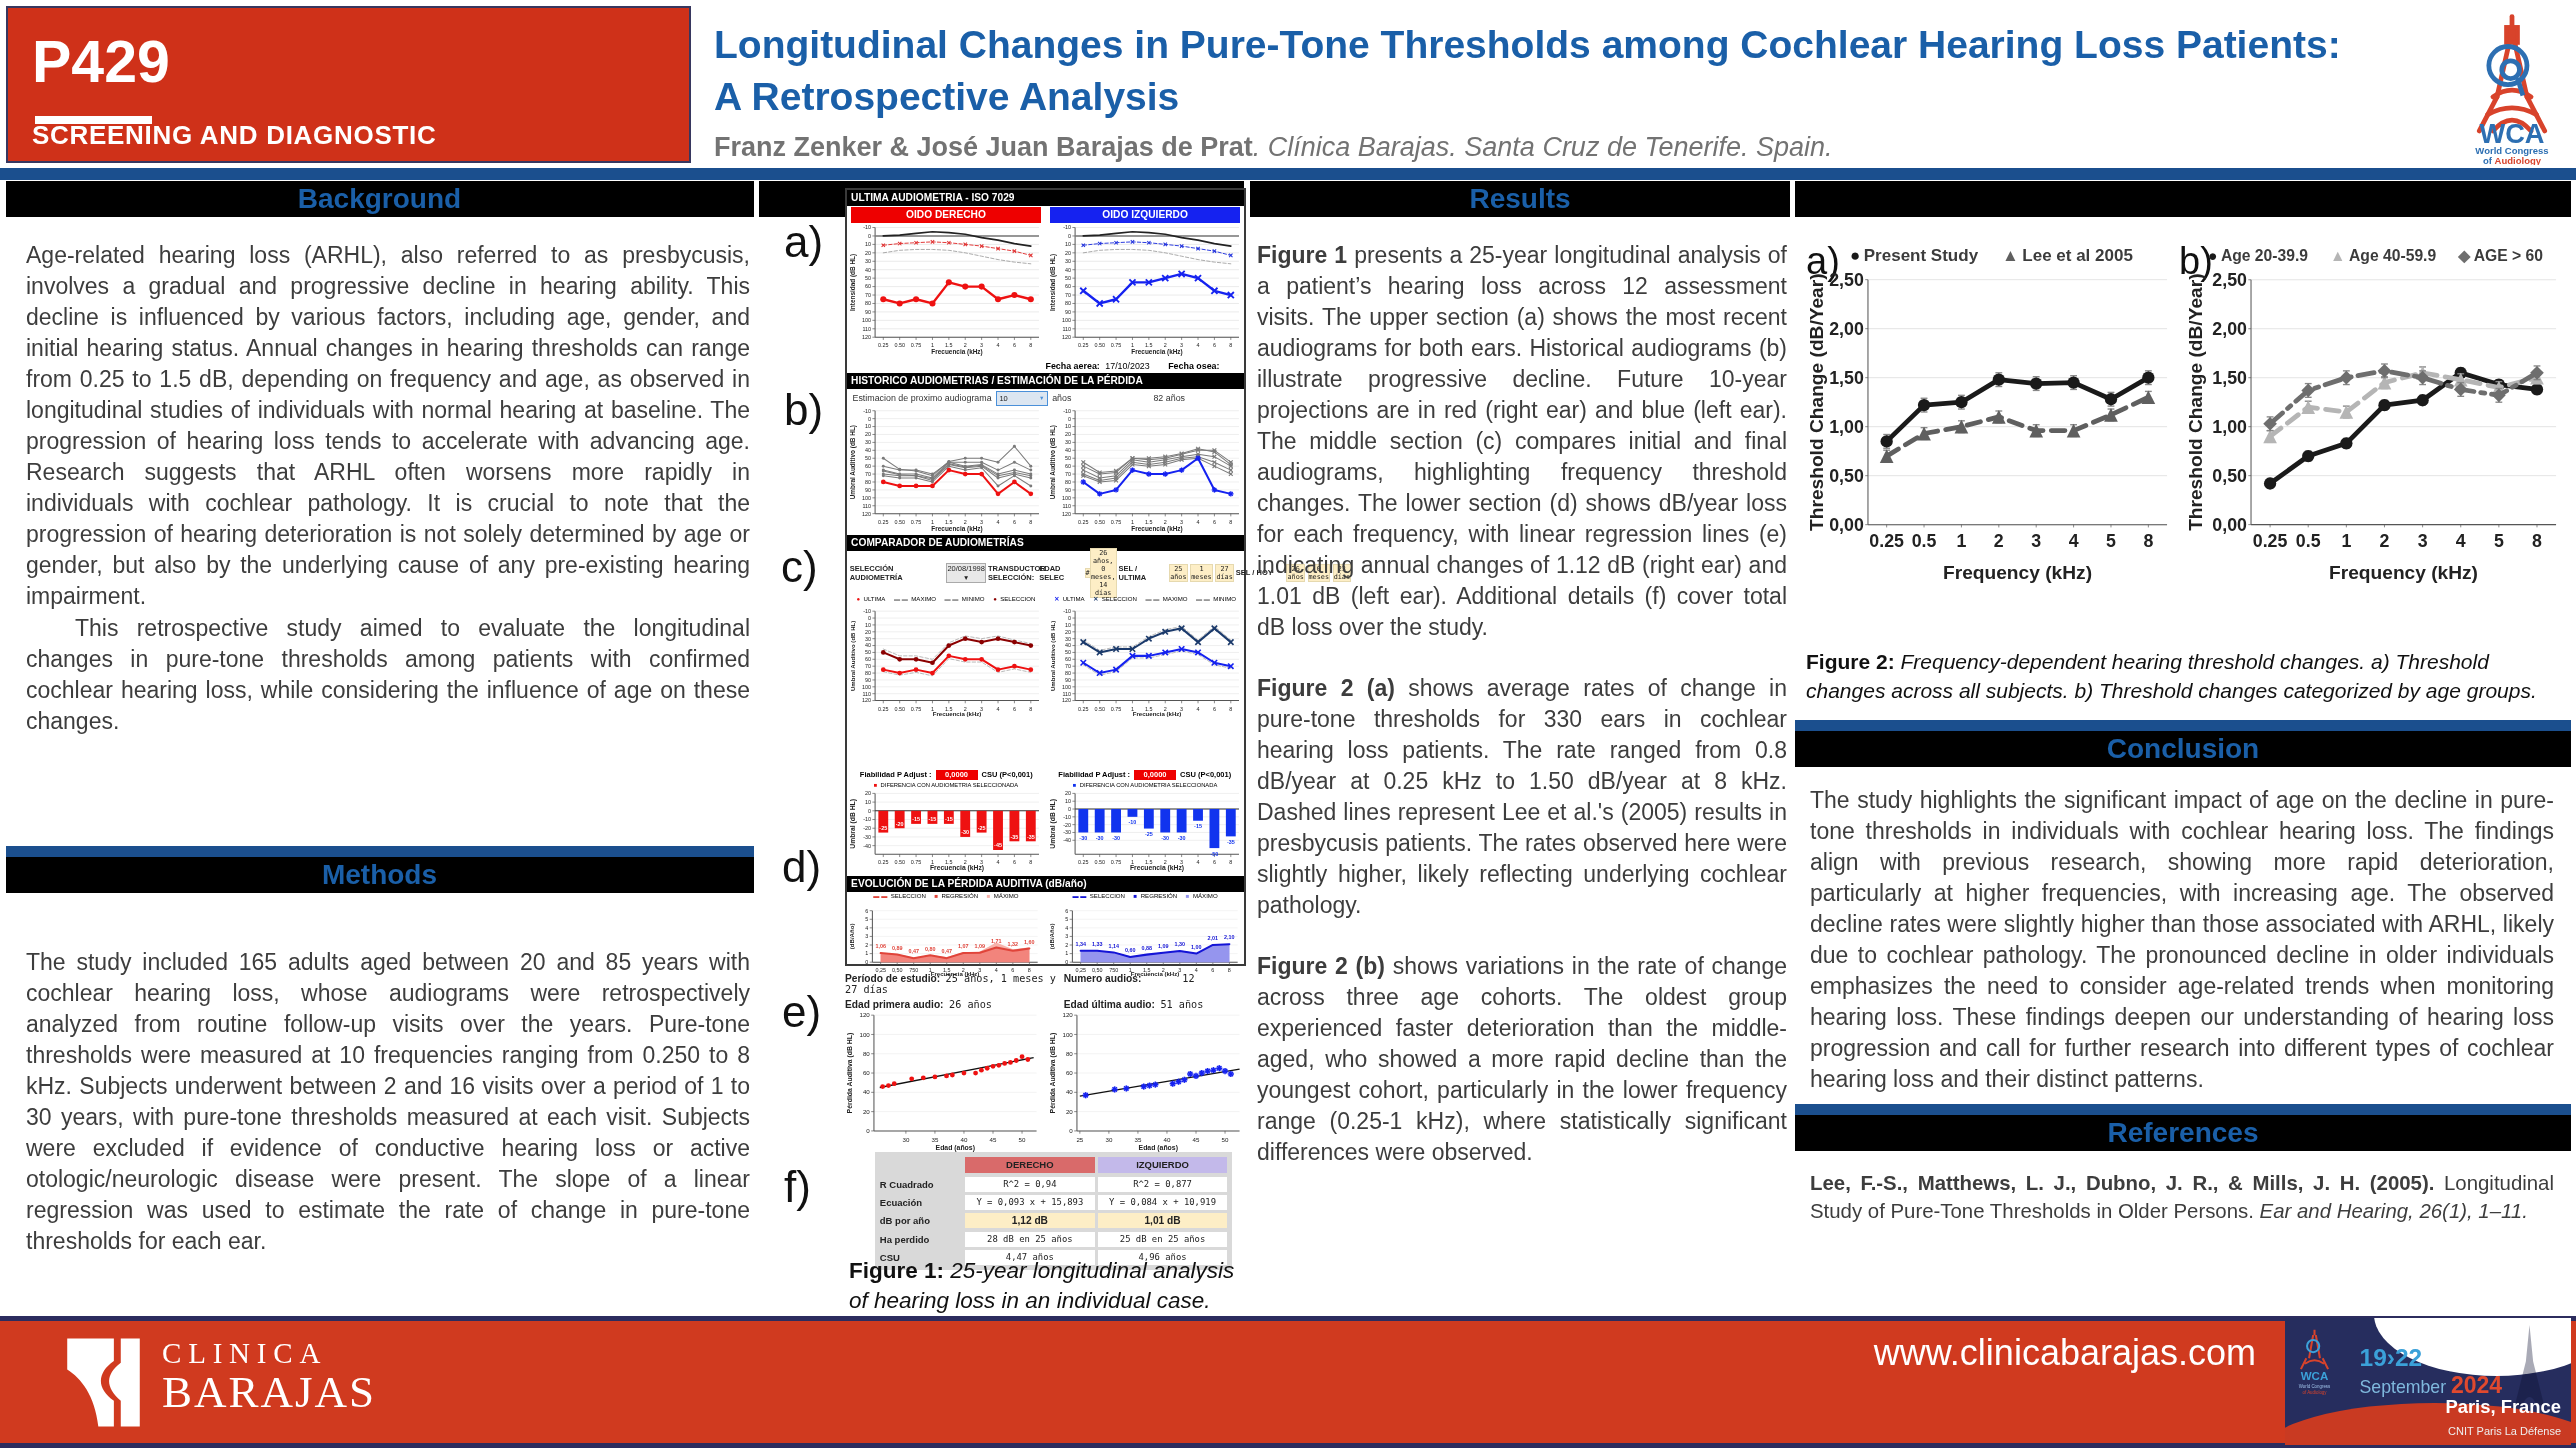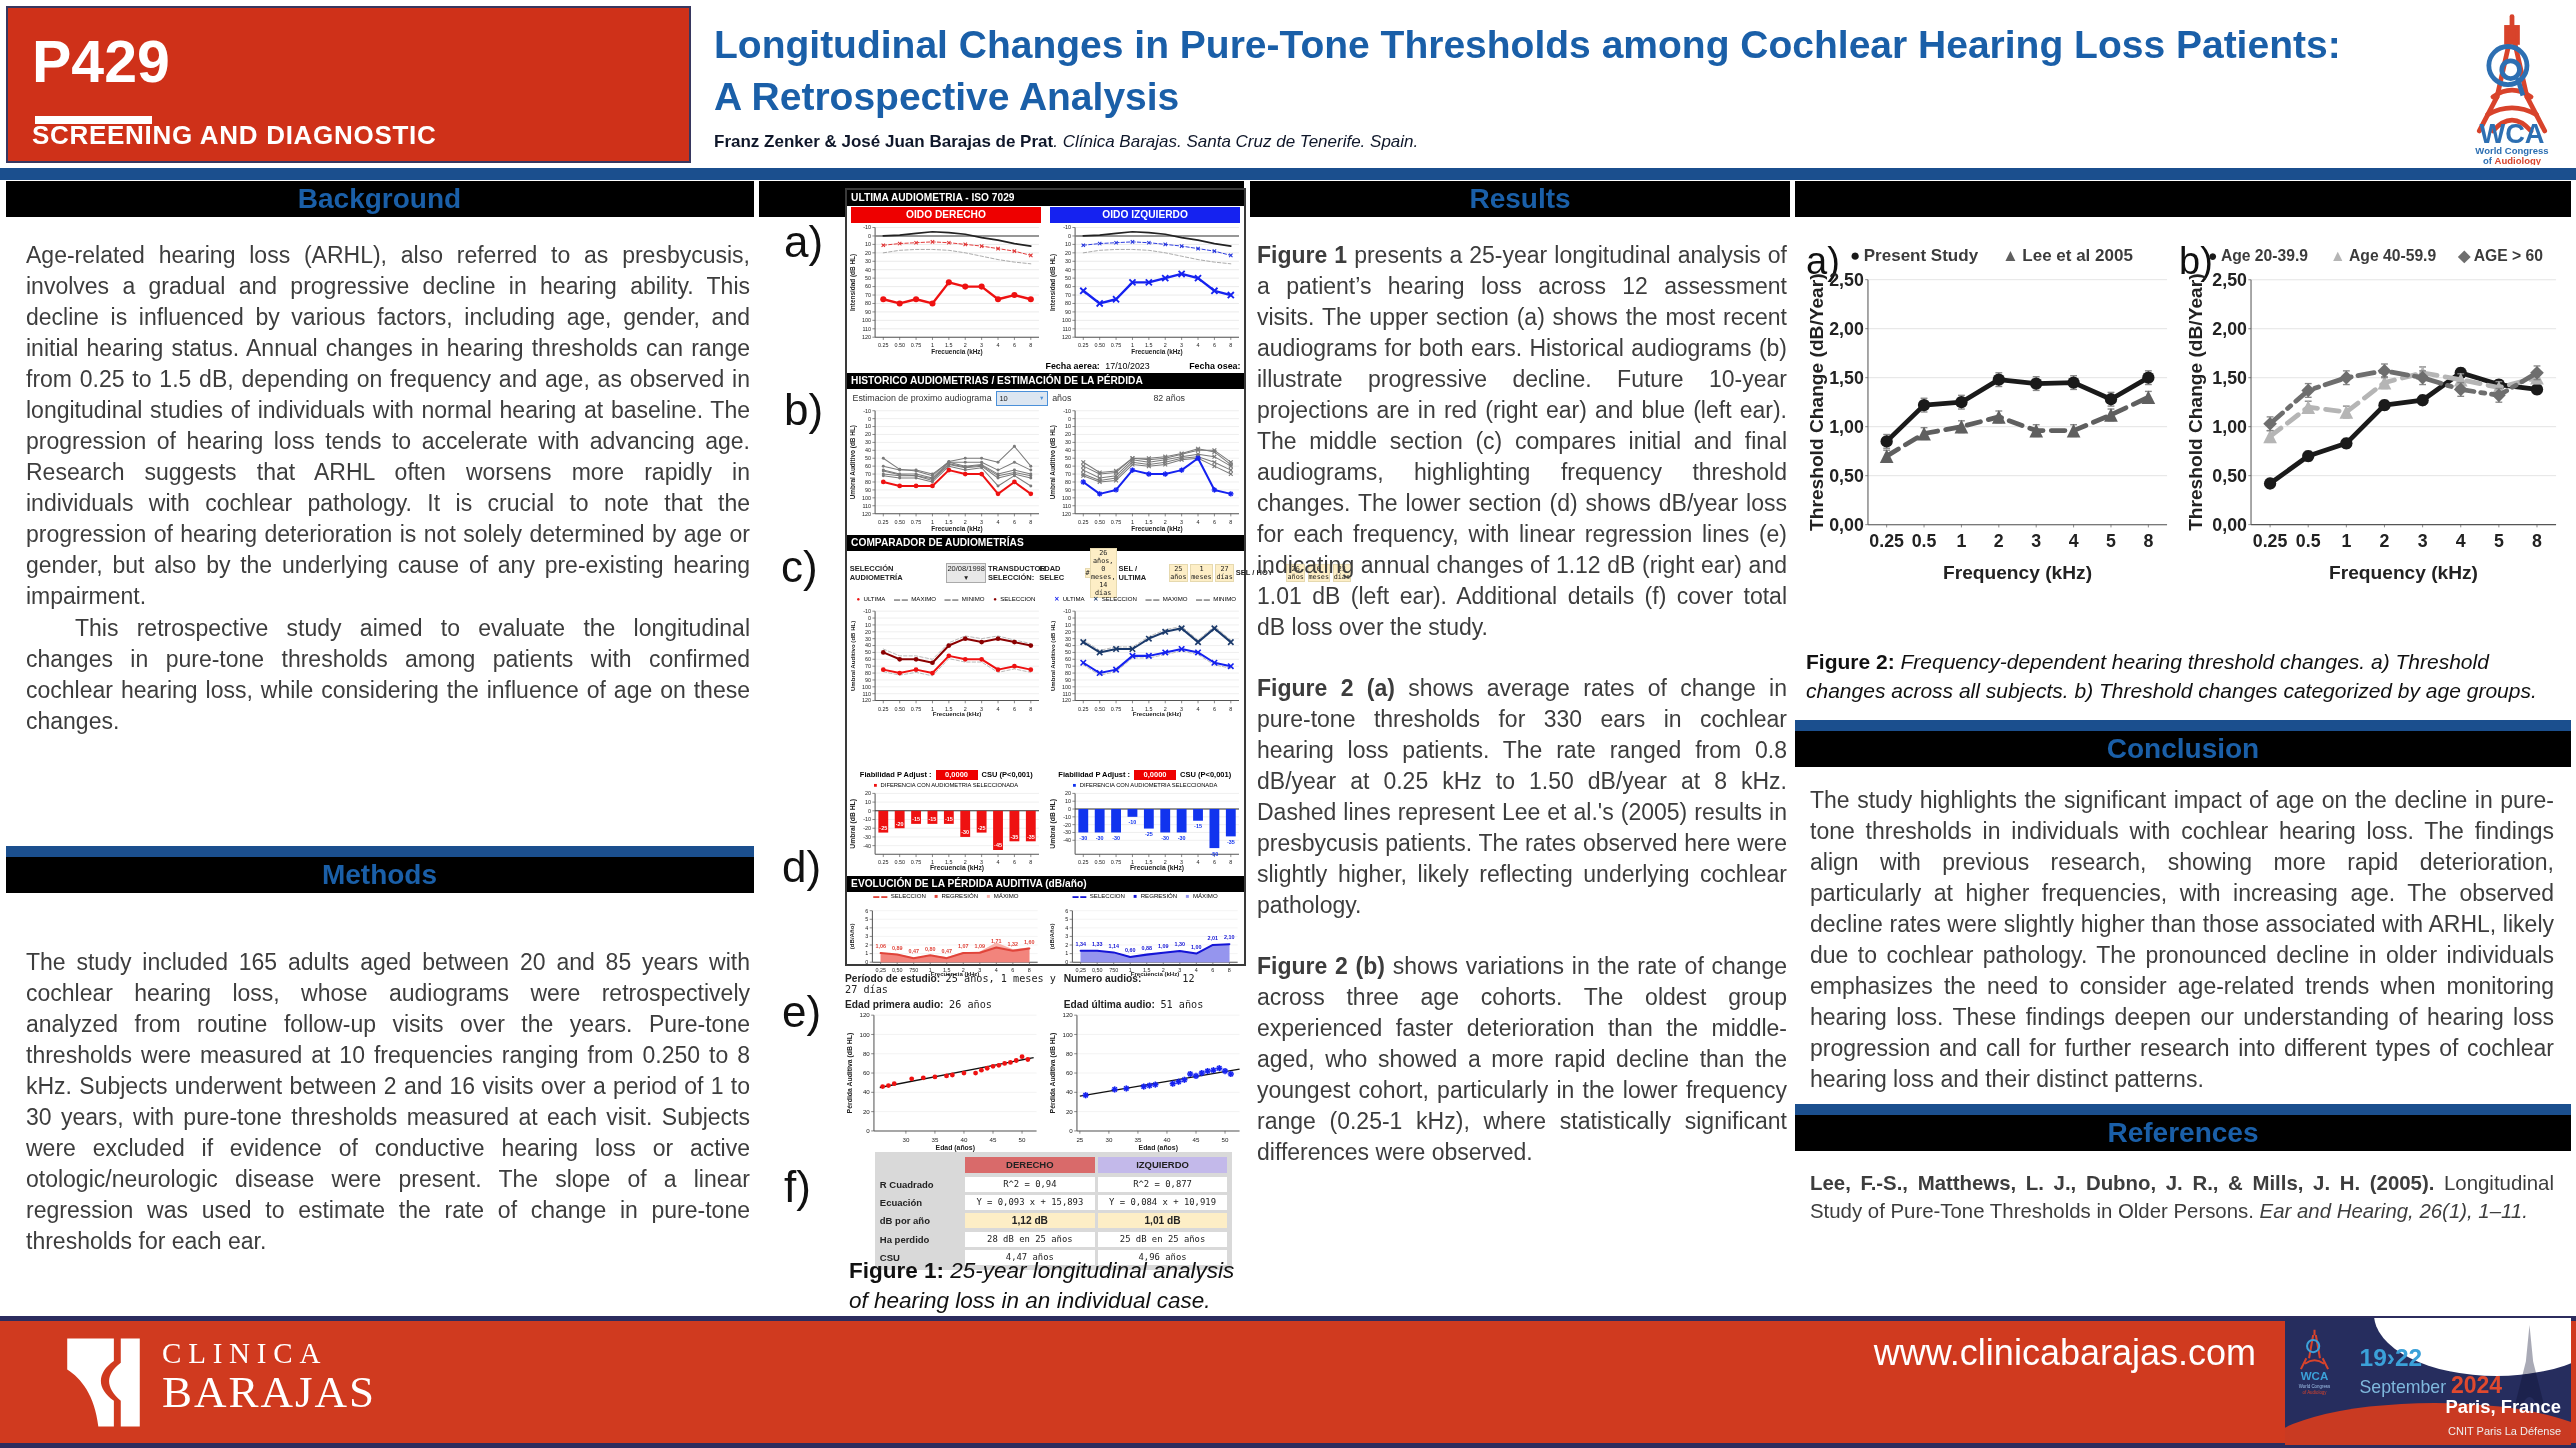--- a/index.html
+++ b/index.html
@@ -5,21 +5,21 @@
   html,body{margin:0;padding:0;background:#888;}
   .poster{position:relative;width:2576px;height:1448px;background:#ffffff;
     font-family:"Liberation Sans", sans-serif;overflow:hidden;}
   .abs{position:absolute;}
   
   .p429-box{left:5.5px;top:5.5px;width:681px;height:153px;background:#cf3119;border:2.7px solid #37375f;}
   .p429{position:absolute;left:24.5px;top:20.4px;font-size:59px;font-weight:bold;color:#fff;}
   .p429-rule{position:absolute;left:27px;top:108px;width:117px;height:8.9px;background:#fff;}
   .track{position:absolute;left:24.5px;bottom:9.5px;font-size:26px;font-weight:bold;color:#fff;letter-spacing:0.7px;}
   .title{left:714px;top:19px;width:1690px;font-size:39px;font-weight:bold;color:#1a5fa8;line-height:52px;}
-  .authors{left:714px;top:132px;width:1690px;font-size:17px;color:#0f172a;}
+  .authors{left:714px;top:132px;width:1690px;font-size:27px;color:#737373;}
   .authors .a-bold{font-weight:bold;}
   .authors .a-it{font-style:italic;}
   
   .blue-band{left:0;top:168px;width:2576px;height:11.6px;background:#1b4f8e;}
   .gband{top:181px;height:36px;background:#000000;}
   .sec-head{font-size:28px;font-weight:bold;color:#1a5fa8;text-align:center;line-height:36px;}
   .bluebar{height:11px;background:#1b4f8e;}
   
   .btxt{font-size:23px;line-height:31px;color:#3d3d3d;text-align:justify;}
   .btxt p{margin:0 0 0 0;}
@@ -389,21 +389,21 @@
             <line x1="265.4" y1="101.1923076923077" x2="274.4" y2="110.1923076923077" stroke="#1522f0" stroke-width="2.6999999999999997"></line>
             <line x1="265.4" y1="110.1923076923077" x2="274.4" y2="101.1923076923077" stroke="#1522f0" stroke-width="2.6999999999999997"></line>
           </svg>
         </div>
     </div>
     <div class="f1fecha">
       <div style="flex:1;"></div>
       <div style="flex:1;display:flex;gap:5.5px;">
         <b>Fecha aerea:</b>
         <span>17/10/2023</span>
-        <b style="margin-left:34px;">Fecha osea:</b>
+        <b style="margin-left:13px;">Fecha osea:</b>
       </div>
     </div>
     <div class="f1bar">HISTORICO AUDIOMETRIAS / ESTIMACIÓN DE LA PÉRDIDA</div>
     <div class="f1est">
       <span>Estimacion de proximo audiograma</span>
       <span class="estbox">
         <span>10</span>
         <span style="font-size:5.5px;color:#4a90d9;">▼</span>
       </span>
       <span>años</span>

